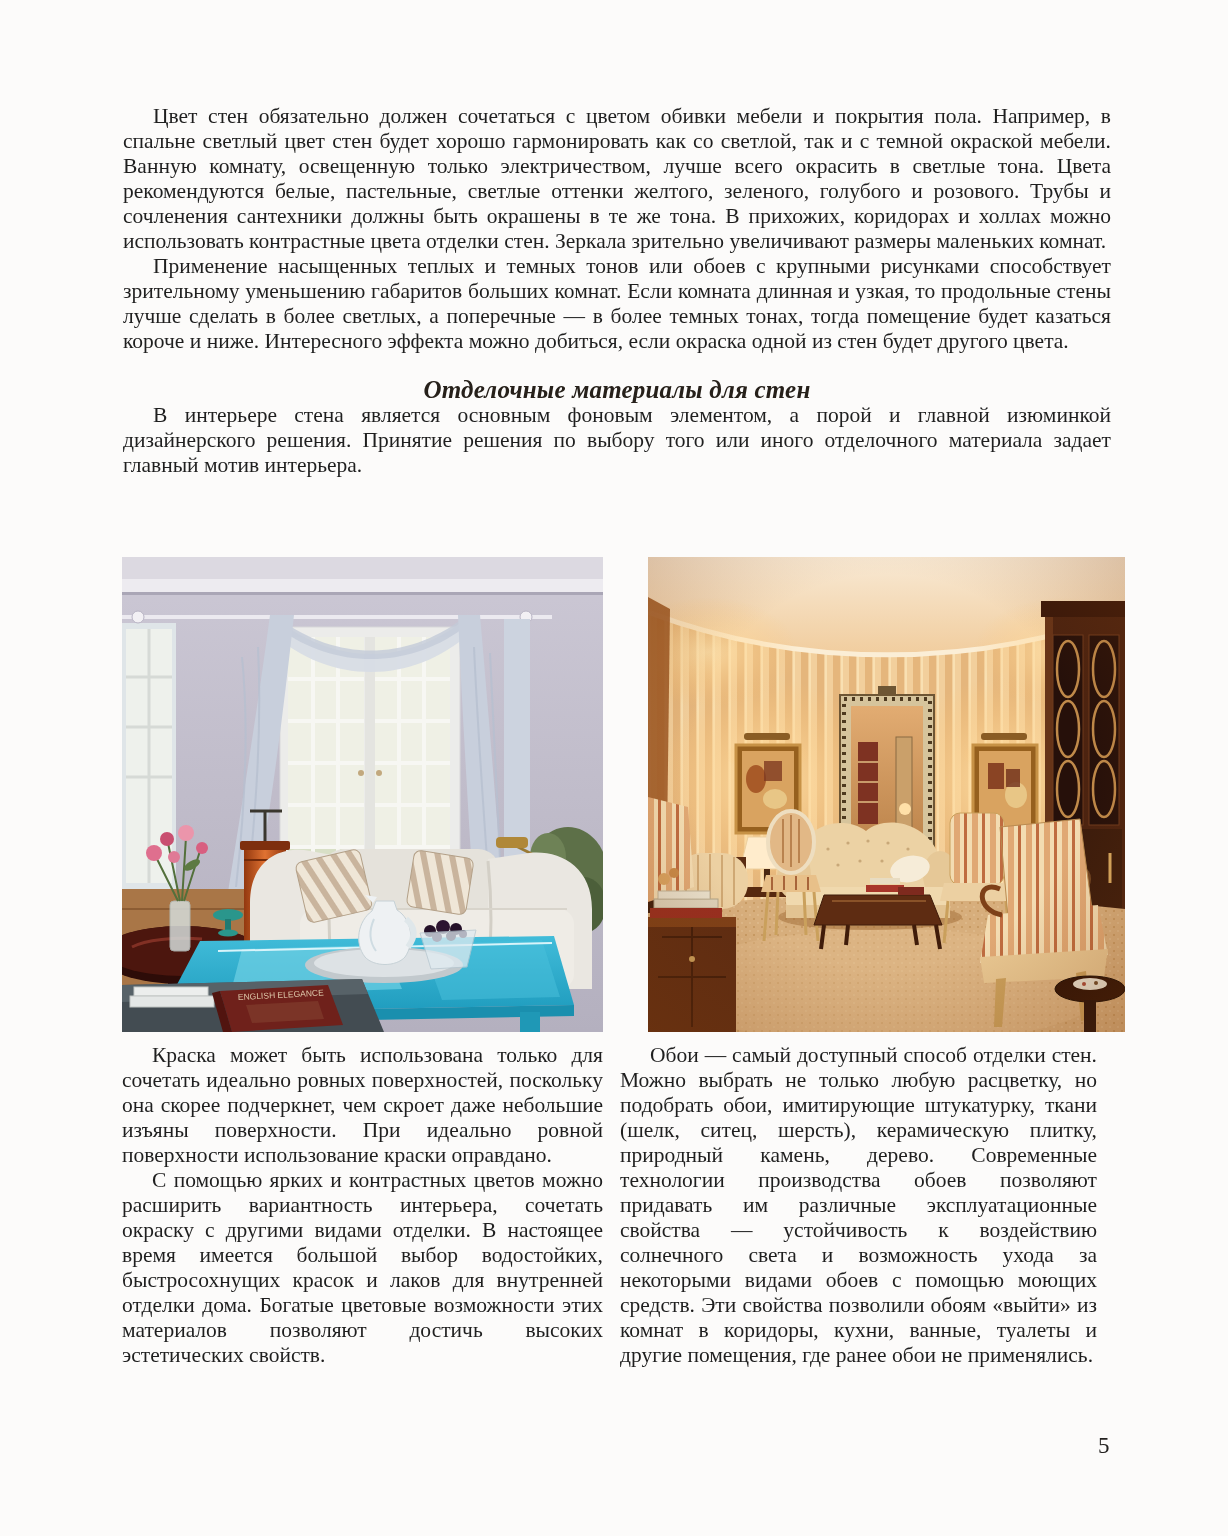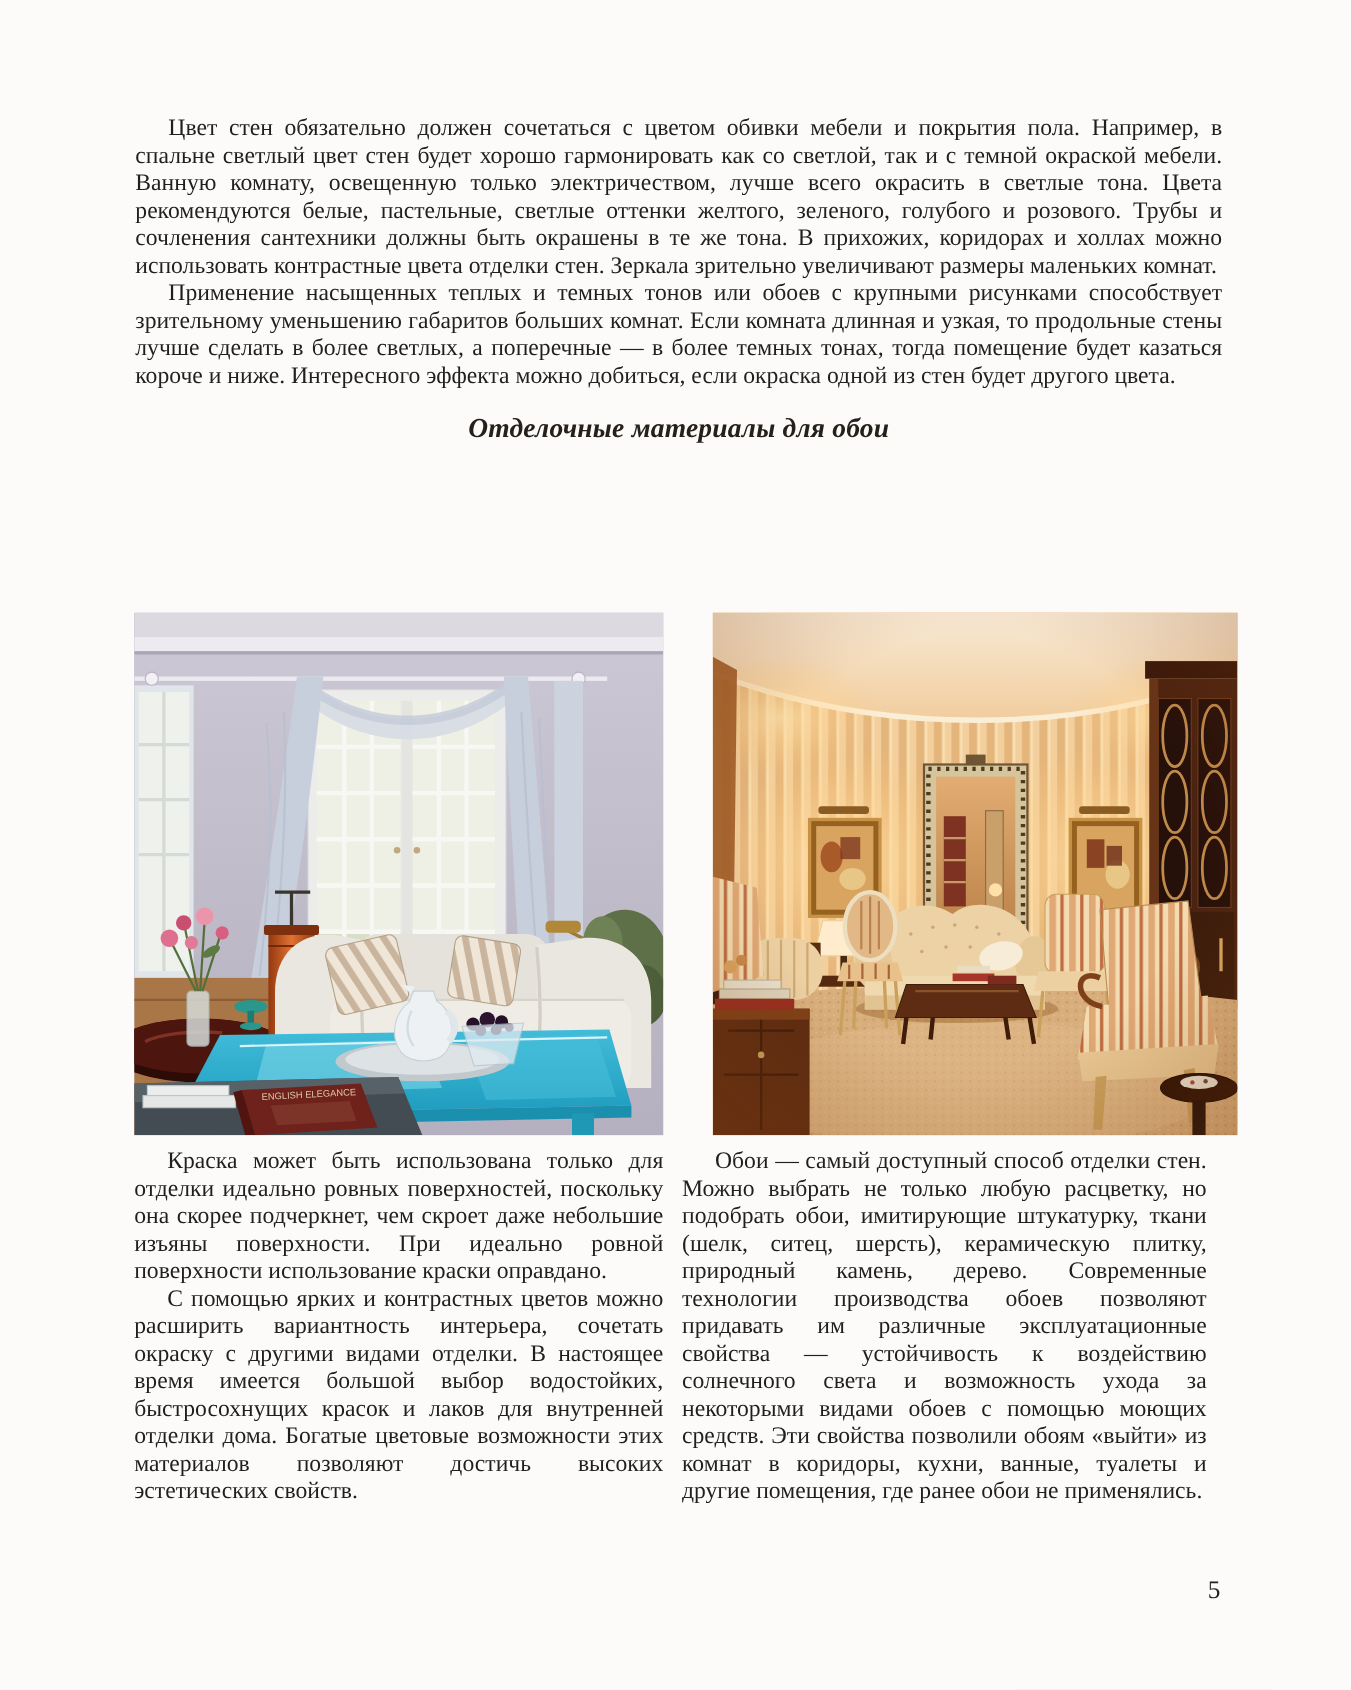--- a/index.html
+++ b/index.html
@@ -34,21 +34,22 @@
   .page-number{position:absolute;left:1098px;top:1433px;font-size:23px;color:#23211f;}
 </style>
 </head>
 <body>
 
 <div class="page">
 
   <div class="textblock">
     <p>Цвет стен обязательно должен сочетаться с цветом обивки мебели и покрытия пола. Например, в спальне светлый цвет стен будет хорошо гармонировать как со светлой, так и с темной окраской мебели. Ванную комнату, освещенную только электричеством, лучше всего окрасить в светлые тона. Цвета рекомендуются белые, пастельные, светлые оттенки желтого, зеленого, голубого и розового. Трубы и сочленения сантехники должны быть окрашены в те же тона. В прихожих, коридорах и холлах можно использовать контрастные цвета отделки стен. Зеркала зрительно увеличивают размеры маленьких комнат.</p>
     <p>Применение насыщенных теплых и темных тонов или обоев с крупными рисунками способствует зрительному уменьшению габаритов больших комнат. Если комната длинная и узкая, то продольные стены лучше сделать в более светлых, а поперечные — в более темных тонах, тогда помещение будет казаться короче и ниже. Интересного эффекта можно добиться, если окраска одной из стен будет другого цвета.</p>
-    <h2 class="section-heading">Отделочные материалы для обои</h2>
+    <h2 class="section-heading">Отделочные материалы для стен</h2>
+    <p>В интерьере стена является основным фоновым элементом, а порой и главной изюминкой дизайнерского решения. Принятие решения по выбору того или иного отделочного материала задает главный мотив интерьера.</p>
   </div>
 
   <figure class="photo photo-left" style="margin:0">
     <svg viewBox="0 0 481 475" preserveAspectRatio="none">
       <defs>
         <linearGradient id="Lwall" x1="0" y1="0" x2="0" y2="1">
           <stop offset="0" stop-color="#ccc8d5"></stop>
             <stop offset="1" stop-color="#b4b0bf"></stop>
         </linearGradient>
         <linearGradient id="Lcol" x1="0" y1="0" x2="1" y2="0">
@@ -421,21 +422,21 @@
         <rect x="10" y="334" width="52" height="8" fill="#e8e0cc" stroke="#c0b49a"></rect>
         <circle cx="16" cy="322" r="6" fill="#d9a360"></circle>
           <circle cx="26" cy="316" r="5" fill="#c88a48"></circle>
       </g>
 
       <rect width="477" height="475" fill="url(#Rvig)"></rect>
     </svg>
   </figure>
 
   <div class="col col-left">
-    <p><span class="lead">Краска</span><span> может быть использована только для отделки идеально ровных поверхностей, поскольку она скорее подчеркнет, чем скроет даже небольшие изъяны поверхности. При идеально ровной поверхности использование краски оправдано.</span></p>
+    <p><span class="lead">Краска</span><span> может быть использована только для сочетать идеально ровных поверхностей, поскольку она скорее подчеркнет, чем скроет даже небольшие изъяны поверхности. При идеально ровной поверхности использование краски оправдано.</span></p>
     <p>С помощью ярких и контрастных цветов можно расширить вариантность интерьера, сочетать окраску с другими видами отделки. В настоящее время имеется большой выбор водостойких, быстросохнущих красок и лаков для внутренней отделки дома. Богатые цветовые возможности этих материалов позволяют достичь высоких эстетических свойств.</p>
   </div>
 
   <div class="col col-right">
     <p><span class="lead">Обои</span><span> — самый доступный способ отделки стен. Можно выбрать не только любую расцветку, но подобрать обои, имитирующие штукатурку, ткани (шелк, ситец, шерсть), керамическую плитку, природный камень, дерево. Современные технологии производства обоев позволяют придавать им различные эксплуатационные свойства — устойчивость к воздействию солнечного света и возможность ухода за некоторыми видами обоев с помощью моющих средств. Эти свойства позволили обоям «выйти» из комнат в коридоры, кухни, ванные, туалеты и другие помещения, где ранее обои не применялись.</span></p>
   </div>
 
   <div class="page-number">5</div>
 </div>
 

